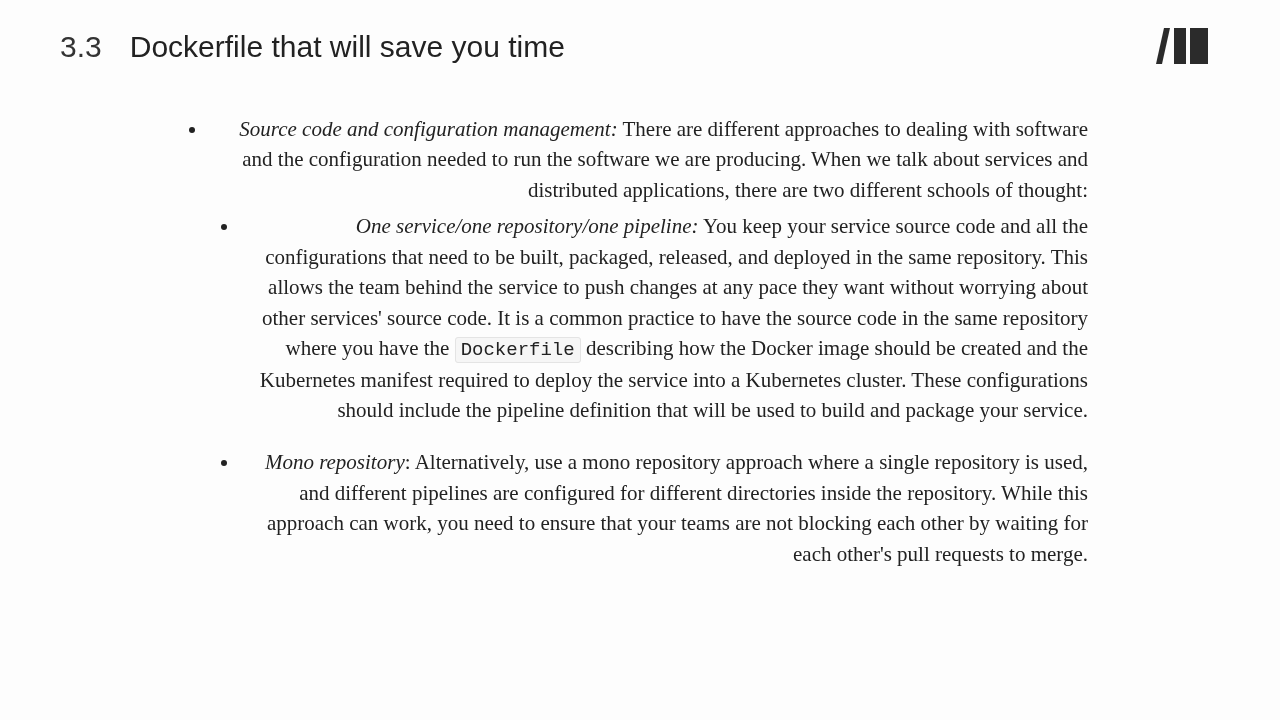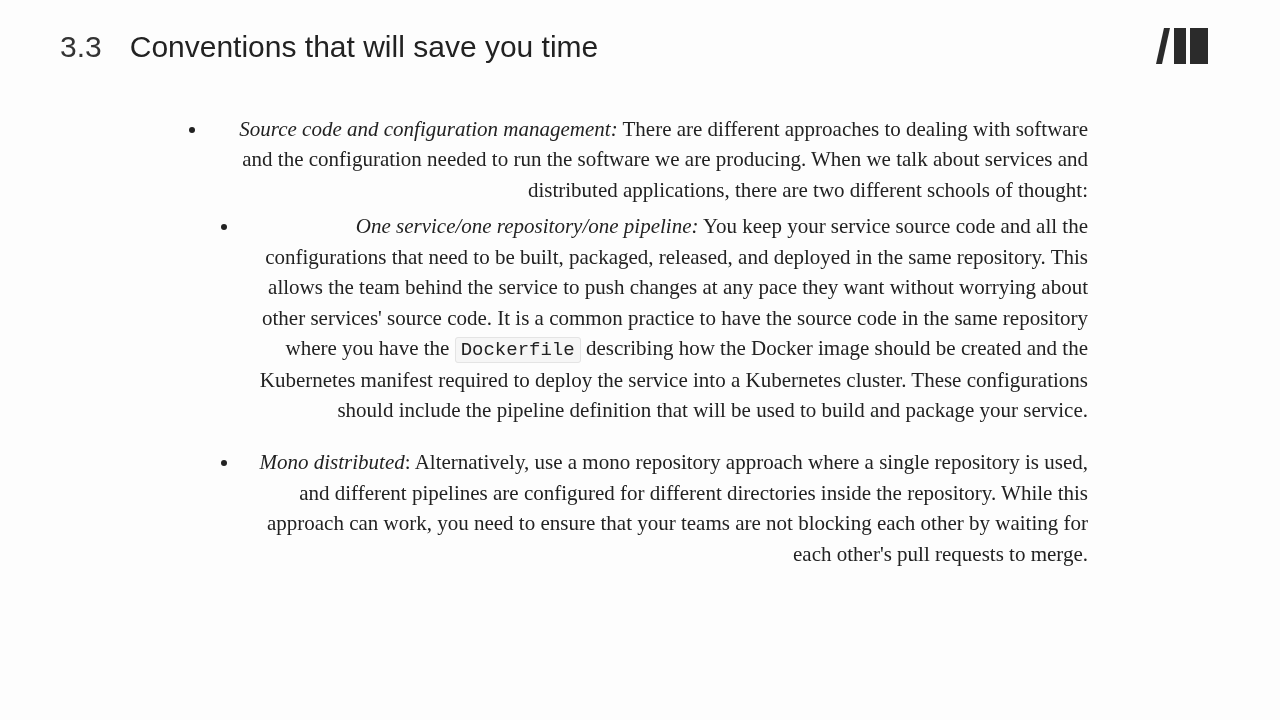--- a/index.html
+++ b/index.html
@@ -77,40 +77,40 @@
     font-size: 19px;
   }
 </style>
 </head>
 <body>
 
 <div class="page">
 
   <div class="header">
     <span class="section-number">3.3</span>
-    <span class="section-title">Conventions that will save you time</span>
+    <span class="section-title">Dockerfile that will save you time</span>
   </div>
 
   <div class="logo">
     <svg viewBox="0 0 52 36" width="52" height="36">
       <polygon points="0,36 8,0 14,0 6,36" fill="#2b2b2b"></polygon>
       <rect x="18" y="0" width="12" height="36" fill="#2b2b2b"></rect>
       <rect x="34" y="0" width="18" height="36" fill="#2b2b2b"></rect>
     </svg>
   </div>
 
   <div class="content">
     <ul class="outer">
       <li>
         <span class="lead">Source code and configuration management:</span><span> There are different approaches to dealing with software and the configuration needed to run the software we are producing. When we talk about services and distributed applications, there are two different schools of thought:</span>
         <ul class="inner">
           <li>
             <span class="lead">One service/one repository/one pipeline:</span><span> You keep your service source code and all the configurations that need to be built, packaged, released, and deployed in the same repository. This allows the team behind the service to push changes at any pace they want without worrying about other services' source code. It is a common practice to have the source code in the same repository where you have the </span><code>Dockerfile</code><span> describing how the Docker image should be created and the Kubernetes manifest required to deploy the service into a Kubernetes cluster. These configurations should include the pipeline definition that will be used to build and package your service.</span>
           </li>
           <li>
-            <span class="lead">Mono distributed</span><span>: Alternatively, use a mono repository approach where a single repository is used, and different pipelines are configured for different directories inside the repository. While this approach can work, you need to ensure that your teams are not blocking each other by waiting for each other's pull requests to merge.</span>
+            <span class="lead">Mono repository</span><span>: Alternatively, use a mono repository approach where a single repository is used, and different pipelines are configured for different directories inside the repository. While this approach can work, you need to ensure that your teams are not blocking each other by waiting for each other's pull requests to merge.</span>
           </li>
         </ul>
       </li>
     </ul>
   </div>
 
 </div>
 
 </body></html>

